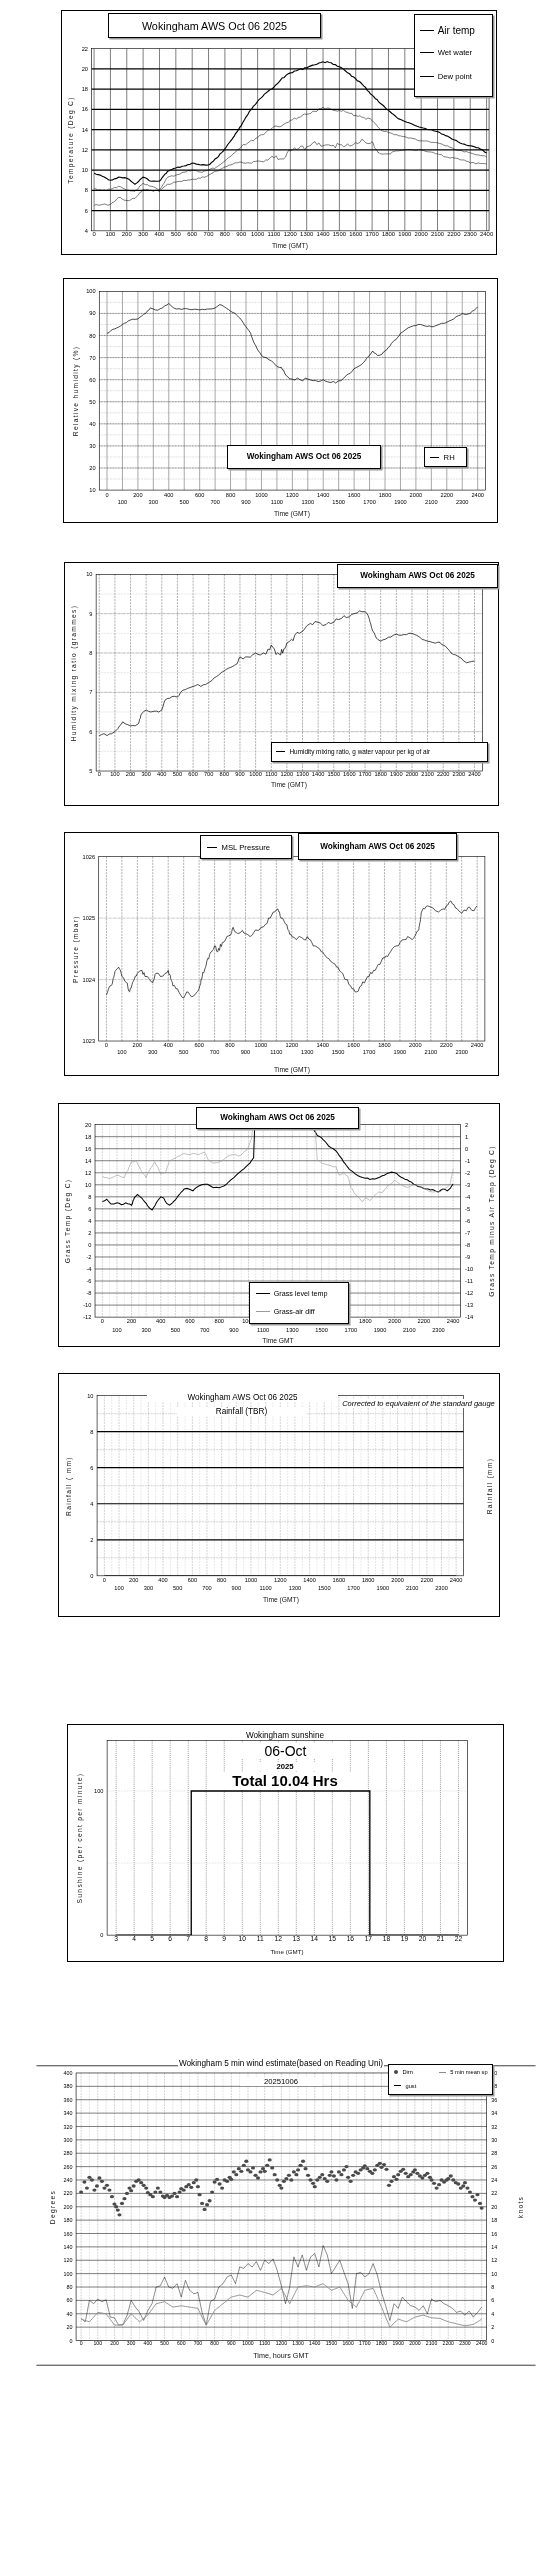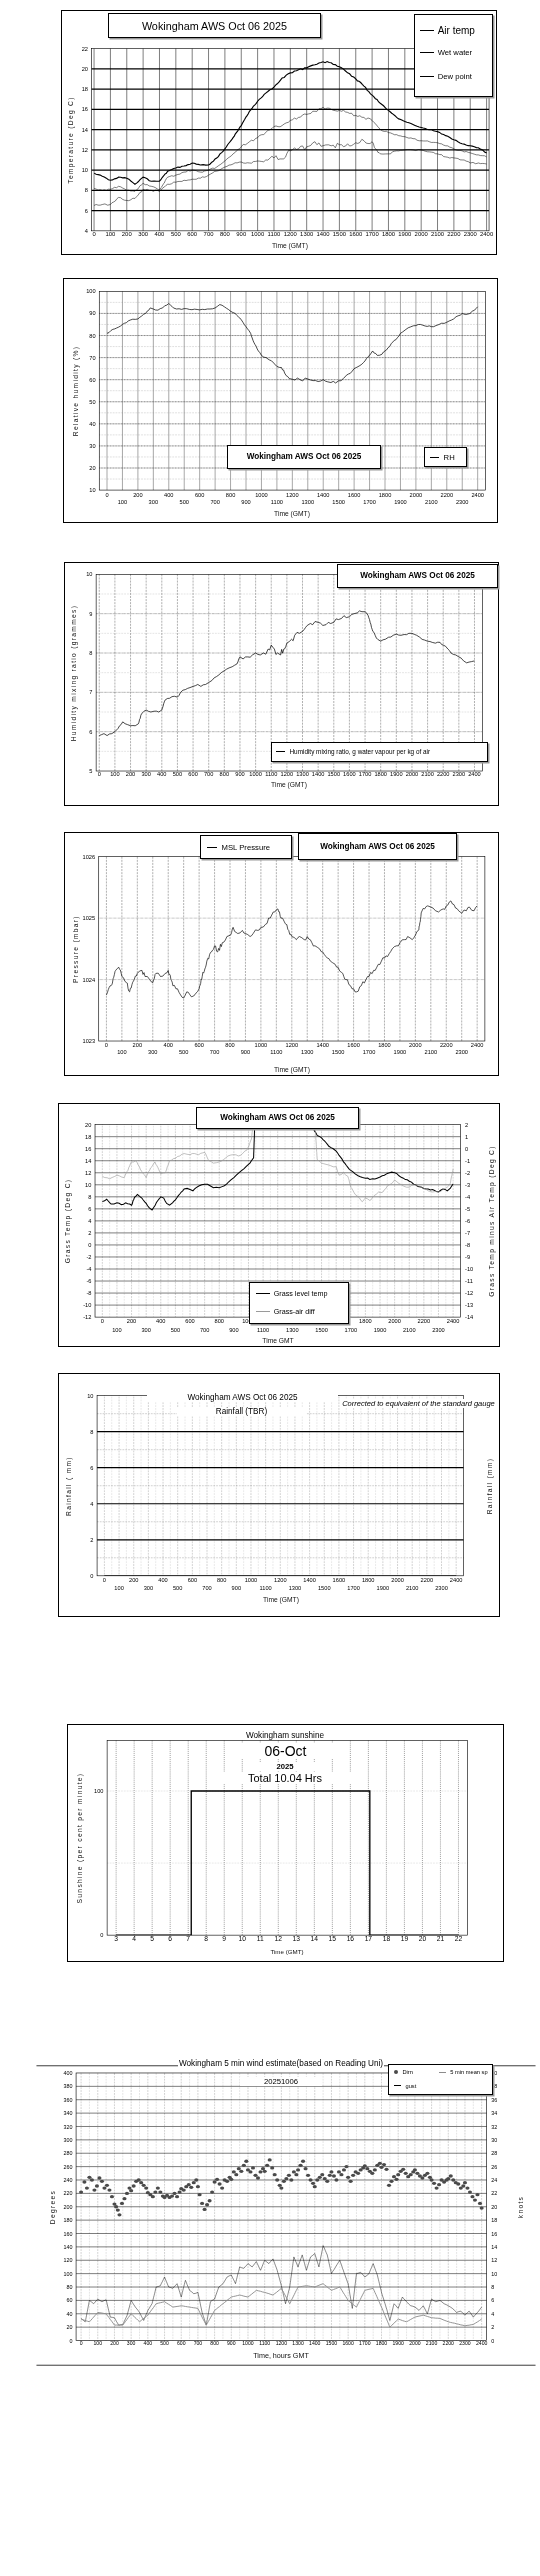--- a/index.html
+++ b/index.html
@@ -714,21 +714,21 @@
         <text x="653.5" y="420" text-anchor="middle" font-size="13" font-family="Liberation Sans, sans-serif" fill="#000">19</text>
         <text x="688.5" y="420" text-anchor="middle" font-size="13" font-family="Liberation Sans, sans-serif" fill="#000">20</text>
         <text x="723.5" y="420" text-anchor="middle" font-size="13" font-family="Liberation Sans, sans-serif" fill="#000">21</text>
         <text x="758.5" y="420" text-anchor="middle" font-size="13" font-family="Liberation Sans, sans-serif" fill="#000">22</text>
         <text x="69" y="412" text-anchor="end" font-size="11" font-family="Liberation Sans, sans-serif" fill="#000">0</text>
         <text x="69" y="132" text-anchor="end" font-size="11" font-family="Liberation Sans, sans-serif" fill="#000">100</text>
       </svg>
     <div class="plain" style="left:145px;top:6.2px;width:144px;font-size:8.2px;">Wokingham sunshine</div>
     <div class="plain" style="left:161px;top:17.5px;width:113px;font-size:14px;">06-Oct</div>
     <div class="plain" style="left:181px;top:37px;width:72px;font-size:7.7px;font-weight:bold;">2025</div>
-    <div class="plain" style="left:150px;top:47px;width:134px;font-size:11px;">Total 10.04 Hrs</div>
+    <div class="plain" style="left:150px;top:47px;width:134px;font-size:15px;font-weight:bold;">Total 10.04 Hrs</div>
     <div class="vlab" style="left:11.3px;top:113px;">Sunshine (per cent per minute)</div>
     <div class="xlab" style="left:219px;top:223px;font-size:6.2px;">Time (GMT)</div>
   </div>
 
   <div class="panel nobord" id="panel7" style="left:36px;top:2056px;width:500px;height:319px;">
     <svg id="svg7" width="500" height="319" viewBox="0 0 970 620">
         <line x1="0" y1="19" x2="970" y2="19" stroke="#000" stroke-width="1.5"></line>
         <line x1="0" y1="601" x2="970" y2="601" stroke="#000" stroke-width="1.5"></line>
         <line x1="102.95121951219512" y1="33" x2="102.95121951219512" y2="553" stroke="#999" stroke-width="1" stroke-dasharray="1 2"></line>
         <line x1="135.390243902439" y1="33" x2="135.390243902439" y2="553" stroke="#999" stroke-width="1" stroke-dasharray="1 2"></line>

